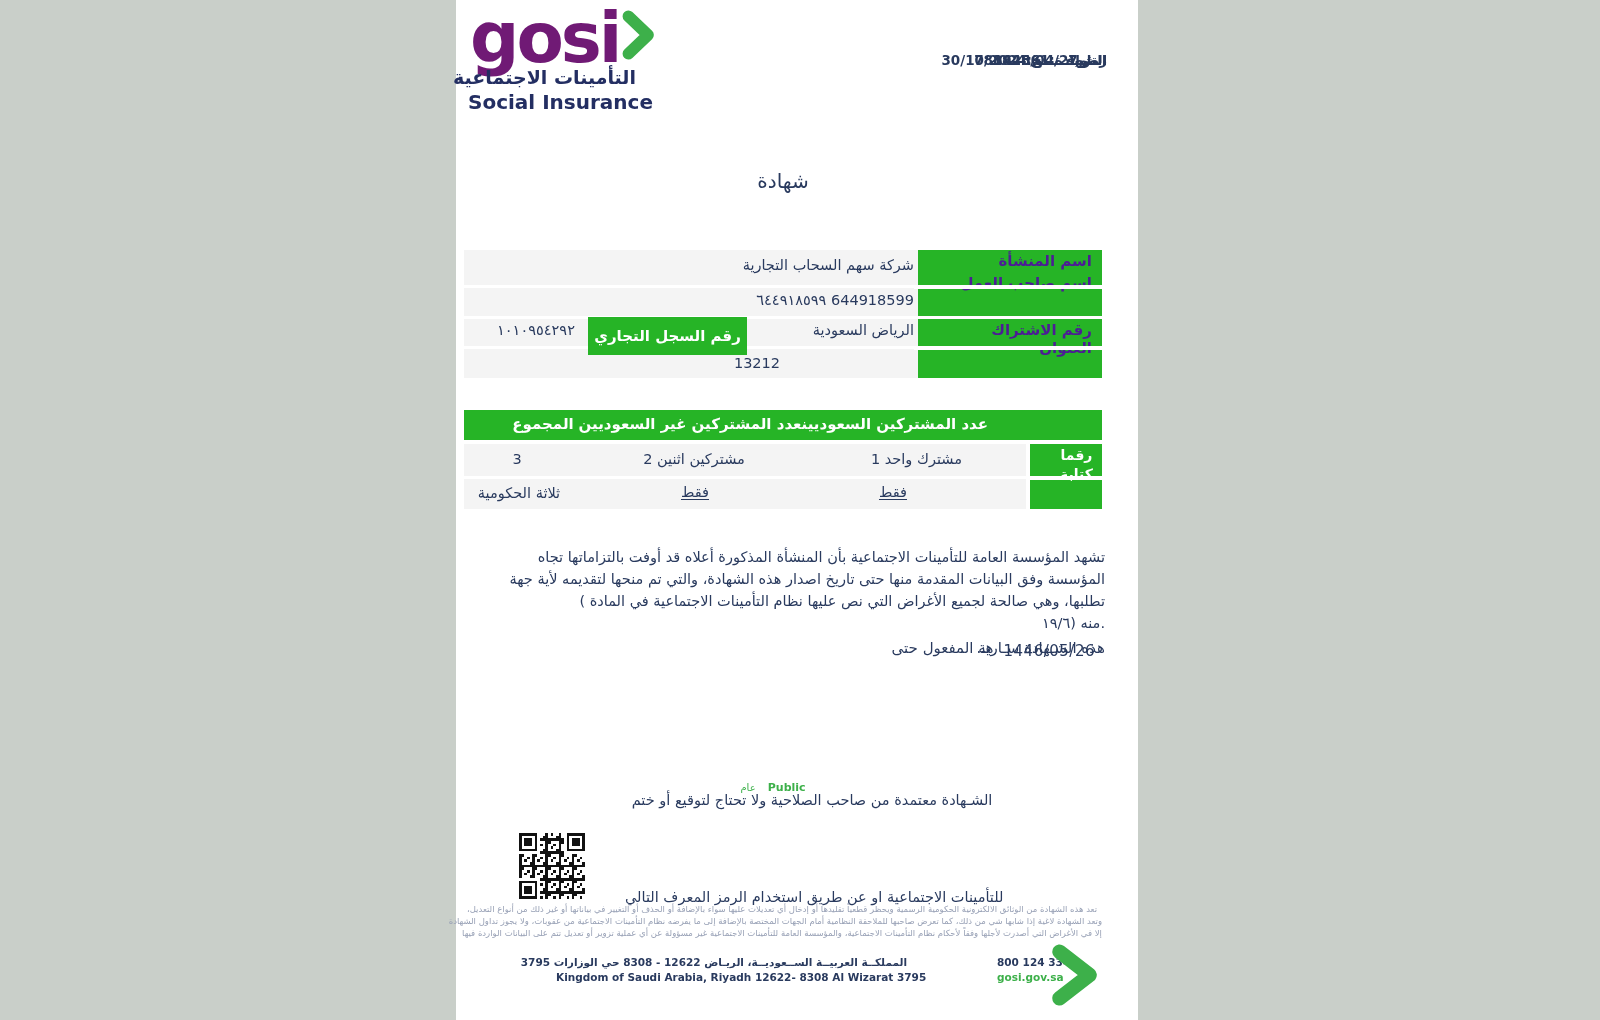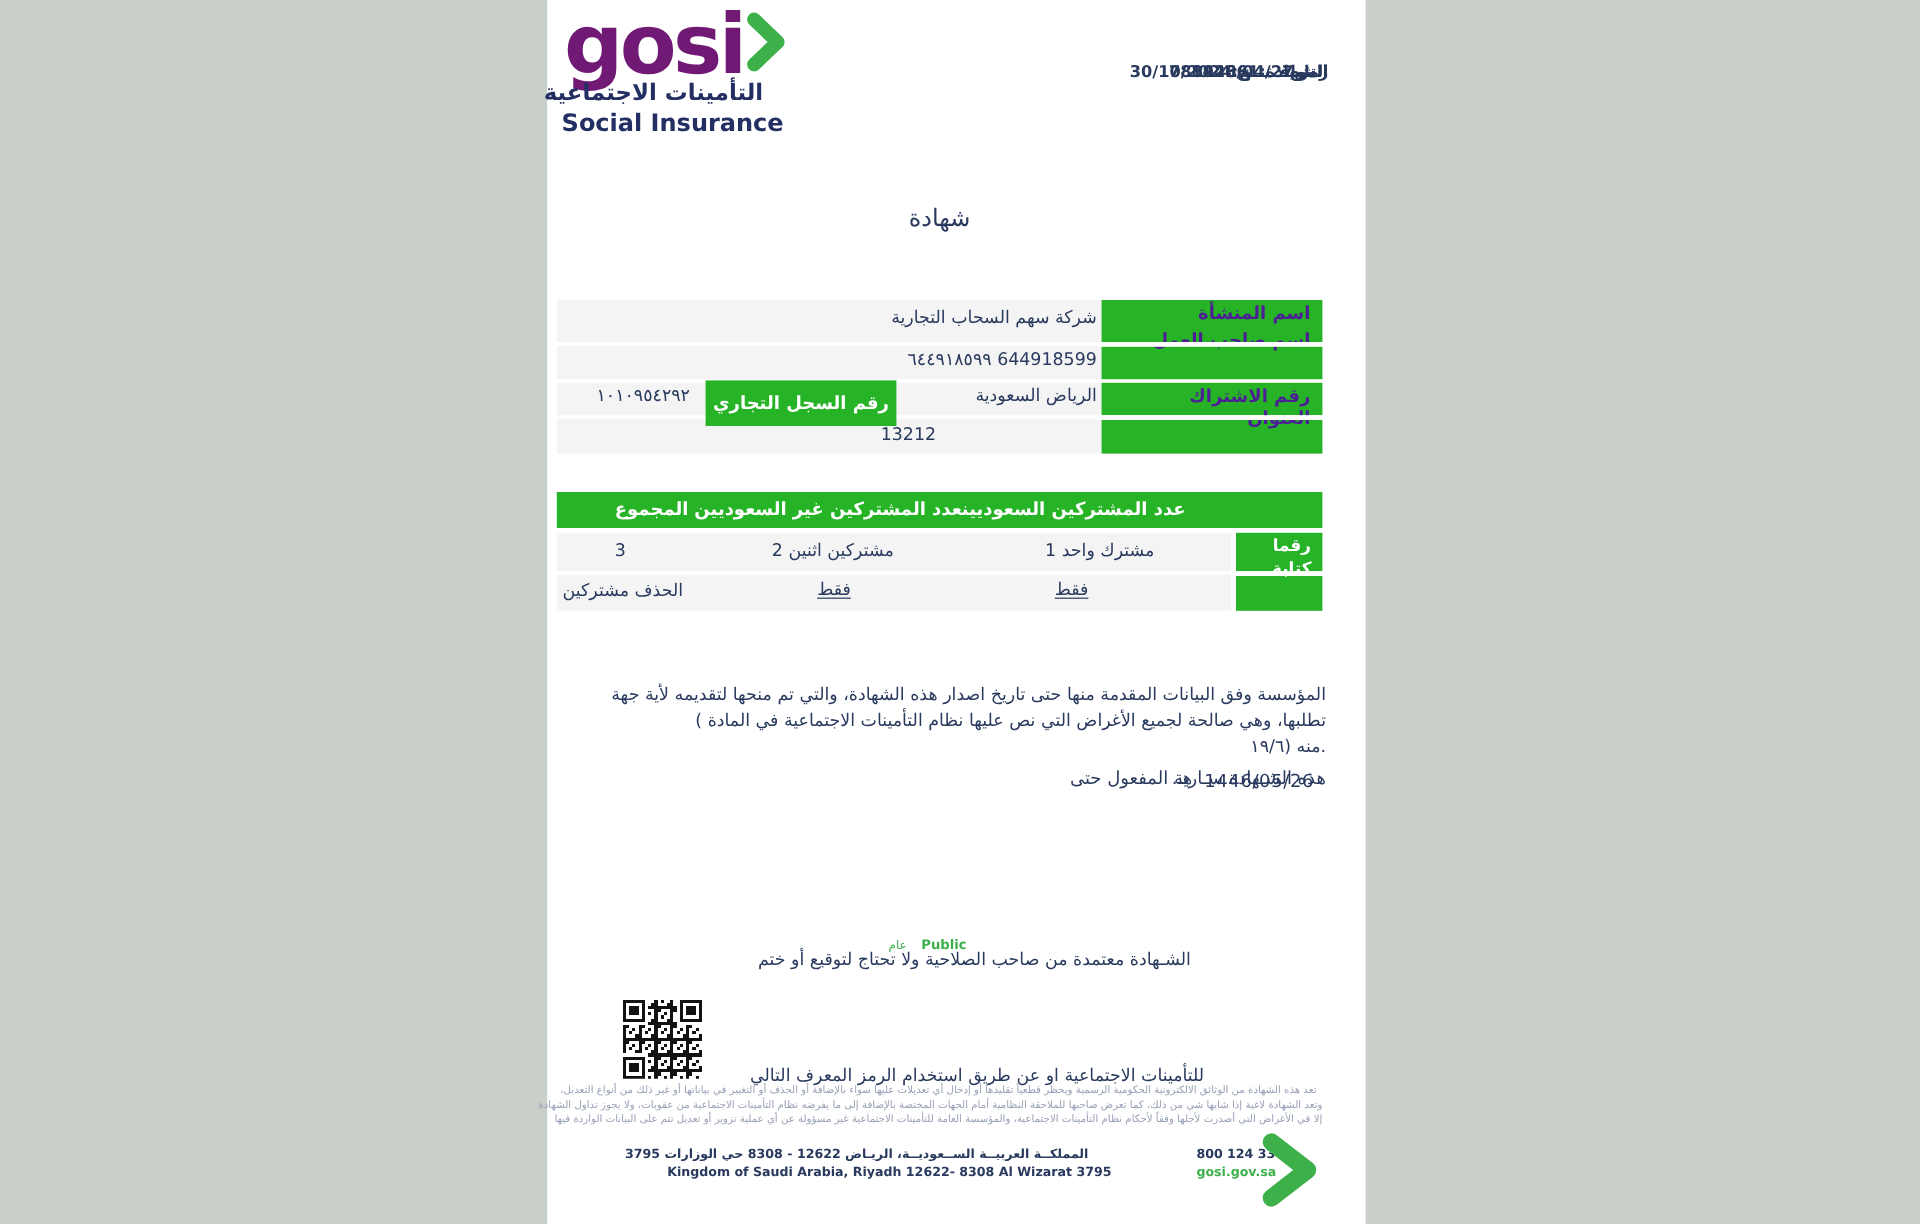--- a/index.html
+++ b/index.html
@@ -154,22 +154,23 @@
     <div class="t2g1"></div>
     <div class="t2g2"></div>
     <div class="t2glabel lbl-raqaman">رقما</div>
     <div class="t2glabel lbl-kitabatan">كتابة</div>
     <div class="slice slice3"></div>
     <div class="val v-one">مشترك واحد 1</div>
     <div class="val v-two">مشتركين اثنين 2</div>
     <div class="val v-three">3</div>
     <div class="val u w-one">فقط</div>
     <div class="val u w-two">فقط</div>
-    <div class="val w-total">الحذف مشتركين</div>
-
+    <div class="val w-total">ثلاثة الحكومية</div>
+
+    <div class="para p1">تشهد المؤسسة العامة للتأمينات الاجتماعية بأن المنشأة المذكورة أعلاه قد أوفت بالتزاماتها تجاه</div>
     <div class="para p2">المؤسسة وفق البيانات المقدمة منها حتى تاريخ اصدار هذه الشهادة، والتي تم منحها لتقديمه لأية جهة</div>
     <div class="para p3">تطلبها، وهي صالحة لجميع الأغراض التي نص عليها نظام التأمينات الاجتماعية في المادة )</div>
     <div class="para p4">١٩/٦‎) منه.</div>
 
     <div class="validity">
       <span>هذه الشـهادة سـارية المفعول حتى</span><span class="validity-date">1446/05/26</span><span>هـ.</span>
     </div>
 
     <div class="stamp-line">
       <span class="stamp-ar">عام</span>

